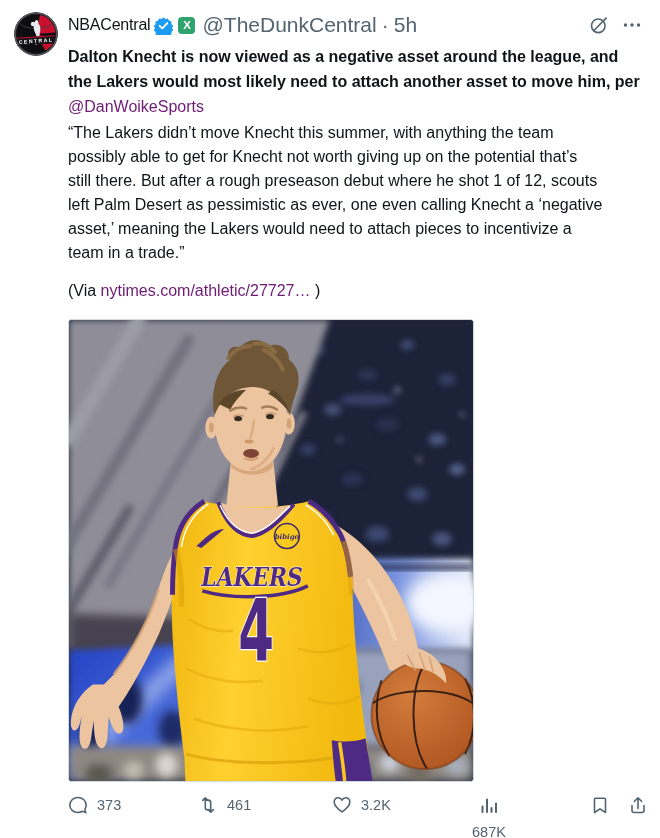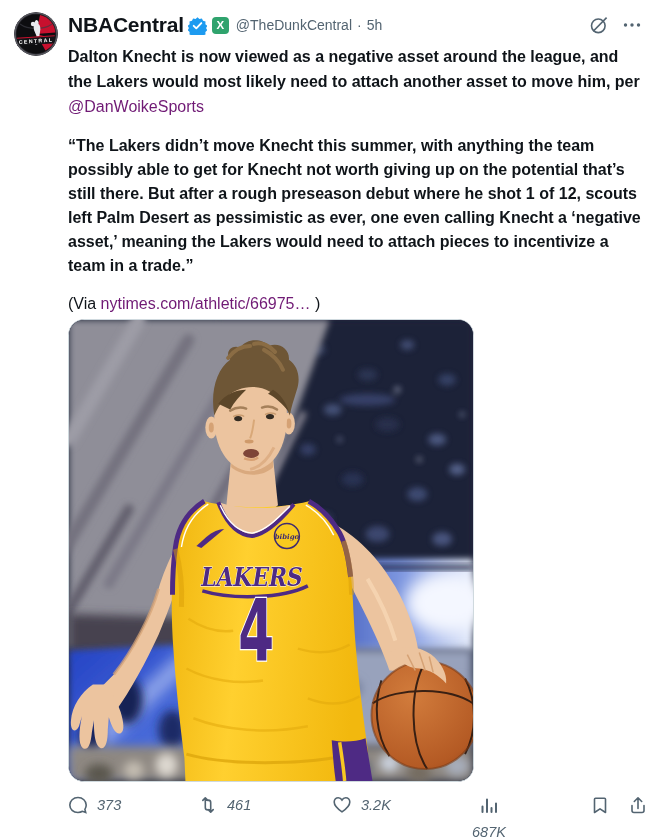--- a/index.html
+++ b/index.html
@@ -5,40 +5,40 @@
   html,body{margin:0;padding:0;}
   body{
     width:660px;height:838px;position:relative;overflow:hidden;
     background:#ffffff;color:#0f1419;
     font-family:"Liberation Sans",sans-serif;
     -webkit-font-smoothing:antialiased;
   }
   
   .avatar{position:absolute;left:14px;top:12px;width:44px;height:44px;border-radius:50%;overflow:hidden;cursor:pointer;}
   .header-row{position:absolute;left:68px;top:14px;display:flex;align-items:center;height:22px;}
-  .author-name{font-size:21px;font-weight:700;letter-spacing:-0.2px;cursor:pointer;}
+  .author-name{font-size:16px;font-weight:400;letter-spacing:-0.2px;cursor:pointer;}
   .badge{margin-left:4px;display:flex;align-items:center;}
   .affiliate{margin-left:5px;width:17px;height:17px;border-radius:4px;background:#2fa36d;color:#fff;
     font-size:11.5px;font-weight:700;display:flex;align-items:center;justify-content:center;cursor:pointer;}
-  .handle-group{margin-left:7px;color:#536471;font-size:14px;display:flex;gap:5px;align-items:center;}
+  .handle-group{margin-left:7px;color:#536471;font-size:21px;display:flex;gap:5px;align-items:center;}
   .header-icons{position:absolute;right:18px;top:15px;display:flex;gap:13px;align-items:center;color:#536471;}
   .header-icons .hbtn{cursor:pointer;display:flex;align-items:center;}
   
   .tweet-body{position:absolute;left:68px;top:44px;width:592px;font-size:16px;color:#0f1419;}
   .p1{white-space:pre-line;margin:0;line-height:25px;font-weight:bold;}
   .mention,.link{color:#701a75;text-decoration:none;cursor:pointer;}
   .mention{display:inline-block;line-height:25px;}
-  .quote{white-space:pre-line;margin:15px 0 0 0;line-height:24px;font-weight:bold;}
+  .quote{white-space:pre-line;margin:2px 0 0 0;line-height:24px;}
   .via{margin:14px 0 0 0;line-height:24px;}
   
-  .photo-card{position:absolute;left:68px;top:319px;width:406px;height:463px;border-radius:16px;
+  .photo-card{position:absolute;left:68px;top:319px;width:406px;height:463px;border-radius:4px;
     overflow:hidden;border:1px solid #cfd9de;box-sizing:border-box;cursor:pointer;background:#20263a;}
   .photo-card svg{display:block;}
   
-  .actions{position:absolute;left:68px;top:795px;width:580px;height:26px;color:#536471;font-style:italic;}
+  .actions{position:absolute;left:68px;top:795px;width:580px;height:26px;color:#536471;}
   .action{position:absolute;top:0;display:flex;align-items:center;gap:9px;cursor:pointer;}
   .action .count{font-size:14.5px;color:#536471;}
   .a-reply{left:0;} .a-repost{left:130px;} .a-like{left:264px;} .a-views{left:404px;flex-direction:column;}
   .a-right{right:0;display:flex;gap:18px;}
   .icon20{width:20px;height:20px;}
 </style>
 </head>
 <body>
 
 <div class="avatar">
@@ -94,21 +94,21 @@
 <div class="tweet-body">
   <p class="p1">Dalton Knecht is now viewed as a negative asset around the league, and
 the Lakers would most likely need to attach another asset to move him, per</p>
   <a class="mention">@DanWoikeSports</a>
   <p class="quote">“The Lakers didn’t move Knecht this summer, with anything the team
 possibly able to get for Knecht not worth giving up on the potential that’s
 still there. But after a rough preseason debut where he shot 1 of 12, scouts
 left Palm Desert as pessimistic as ever, one even calling Knecht a ‘negative
 asset,’ meaning the Lakers would need to attach pieces to incentivize a
 team in a trade.”</p>
-  <p class="via"><span>(Via </span><a class="link">nytimes.com/athletic/66975…</a><span> )</span></p>
+  <p class="via"><span>(Via </span><a class="link">nytimes.com/athletic/27727…</a><span> )</span></p>
 </div>
 
 <div class="photo-card">
   <svg width="404" height="461" viewBox="0 0 406 463" preserveAspectRatio="none">
     <defs>
       <linearGradient id="gBlueR" x1="0" y1="0" x2="1" y2="0">
         <stop offset="0" stop-color="#3d57b8"></stop>
           <stop offset="0.55" stop-color="#7e97e0"></stop>
           <stop offset="1" stop-color="#e8eefc"></stop>
       </linearGradient>

